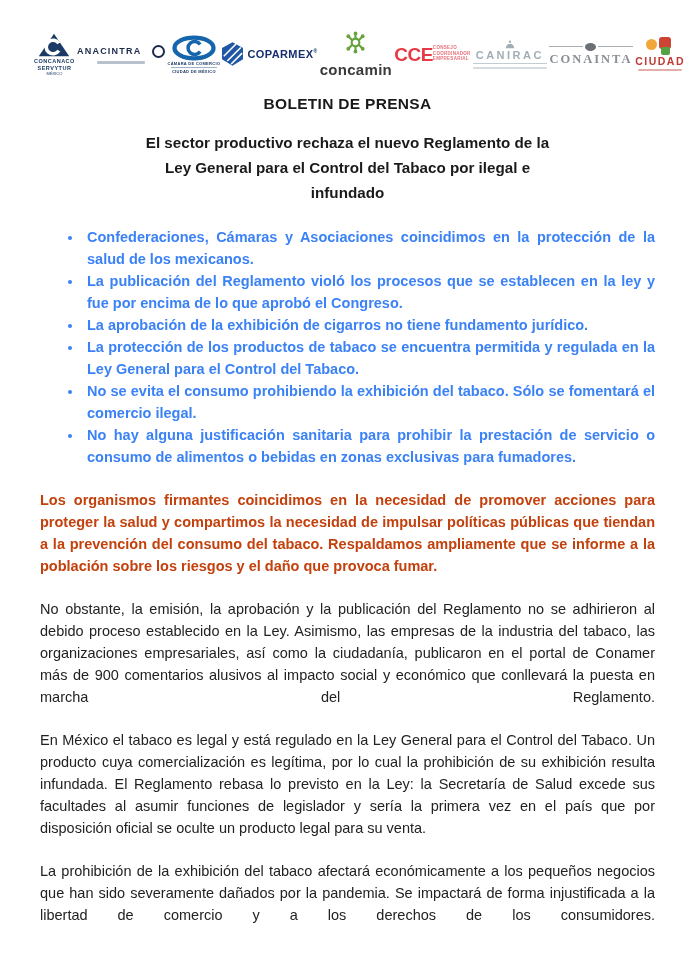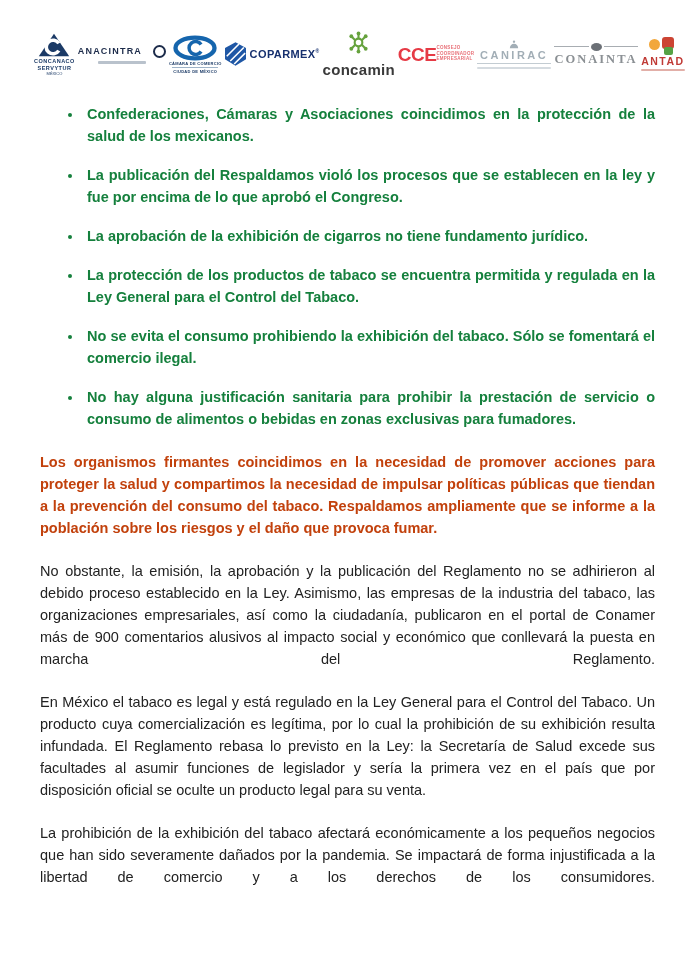--- a/index.html
+++ b/index.html
@@ -78,21 +78,21 @@
   }
   .headline{
     text-align:center;font-weight:bold;font-size:15.2px;line-height:25px;
     margin-top:17px;color:#1a1a1a;
   }
   .bullets{
     margin:21px 0 0;padding-left:43px;list-style:disc outside;
   }
   .bullets li{
     font-size:14.5px;font-weight:bold;line-height:22px;text-align:justify;
-    padding-left:4px;color:#15803d;margin-top:17px;
+    padding-left:4px;color:#3b82f6;
   }
   .para{
     font-size:14.5px;line-height:22px;text-align:justify;margin:21px 0 0;color:#222;
   }
   .para.bold{font-weight:bold;color:#c2410c;}
   .para.jlast{text-align-last:justify;}
 </style>
 </head>
 <body>
 
@@ -181,33 +181,39 @@
       </div>
       <div class="conainta-word">CONAINTA</div>
     </div>
 
     <div class="logo antad">
       <span class="antad-dots">
         <i class="dot-orange"></i>
           <i class="dot-red"></i>
           <i class="dot-green"></i>
       </span>
-      <div class="antad-word">ANTAD</div>
+      <div class="antad-word">CIUDAD</div>
       <div class="micro-bar"></div>
     </div>
 
   </header>
 
   <main class="content">
 
-
+    <h1 class="doc-title">BOLETIN DE PRENSA</h1>
+
+    <div class="headline">
+      <div>El sector productivo rechaza el nuevo Reglamento de la</div>
+      <div>Ley General para el Control del Tabaco por ilegal e</div>
+      <div>infundado</div>
+    </div>
 
     <ul class="bullets">
       <li>Confederaciones, Cámaras y Asociaciones coincidimos en la protección de la salud de los mexicanos.</li>
-      <li>La publicación del Respaldamos violó los procesos que se establecen en la ley y fue por encima de lo que aprobó el Congreso.</li>
+      <li>La publicación del Reglamento violó los procesos que se establecen en la ley y fue por encima de lo que aprobó el Congreso.</li>
       <li>La aprobación de la exhibición de cigarros no tiene fundamento jurídico.</li>
       <li>La protección de los productos de tabaco se encuentra permitida y regulada en la Ley General para el Control del Tabaco.</li>
       <li>No se evita el consumo prohibiendo la exhibición del tabaco. Sólo se fomentará el comercio ilegal.</li>
       <li>No hay alguna justificación sanitaria para prohibir la prestación de servicio o consumo de alimentos o bebidas en zonas exclusivas para fumadores.</li>
     </ul>
 
     <p class="para bold">Los organismos firmantes coincidimos en la necesidad de promover acciones para proteger la salud y compartimos la necesidad de impulsar políticas públicas que tiendan a la prevención del consumo del tabaco. Respaldamos ampliamente que se informe a la población sobre los riesgos y el daño que provoca fumar.</p>
 
     <p class="para jlast">No obstante, la emisión, la aprobación y la publicación del Reglamento no se adhirieron al debido proceso establecido en la Ley. Asimismo, las empresas de la industria del tabaco, las organizaciones empresariales, así como la ciudadanía, publicaron en el portal de Conamer más de 900 comentarios alusivos al impacto social y económico que conllevará la puesta en marcha del Reglamento.</p>
     <p class="para">En México el tabaco es legal y está regulado en la Ley General para el Control del Tabaco. Un producto cuya comercialización es legítima, por lo cual la prohibición de su exhibición resulta infundada. El Reglamento rebasa lo previsto en la Ley: la Secretaría de Salud excede sus facultades al asumir funciones de legislador y sería la primera vez en el país que por disposición oficial se oculte un producto legal para su venta.</p>

